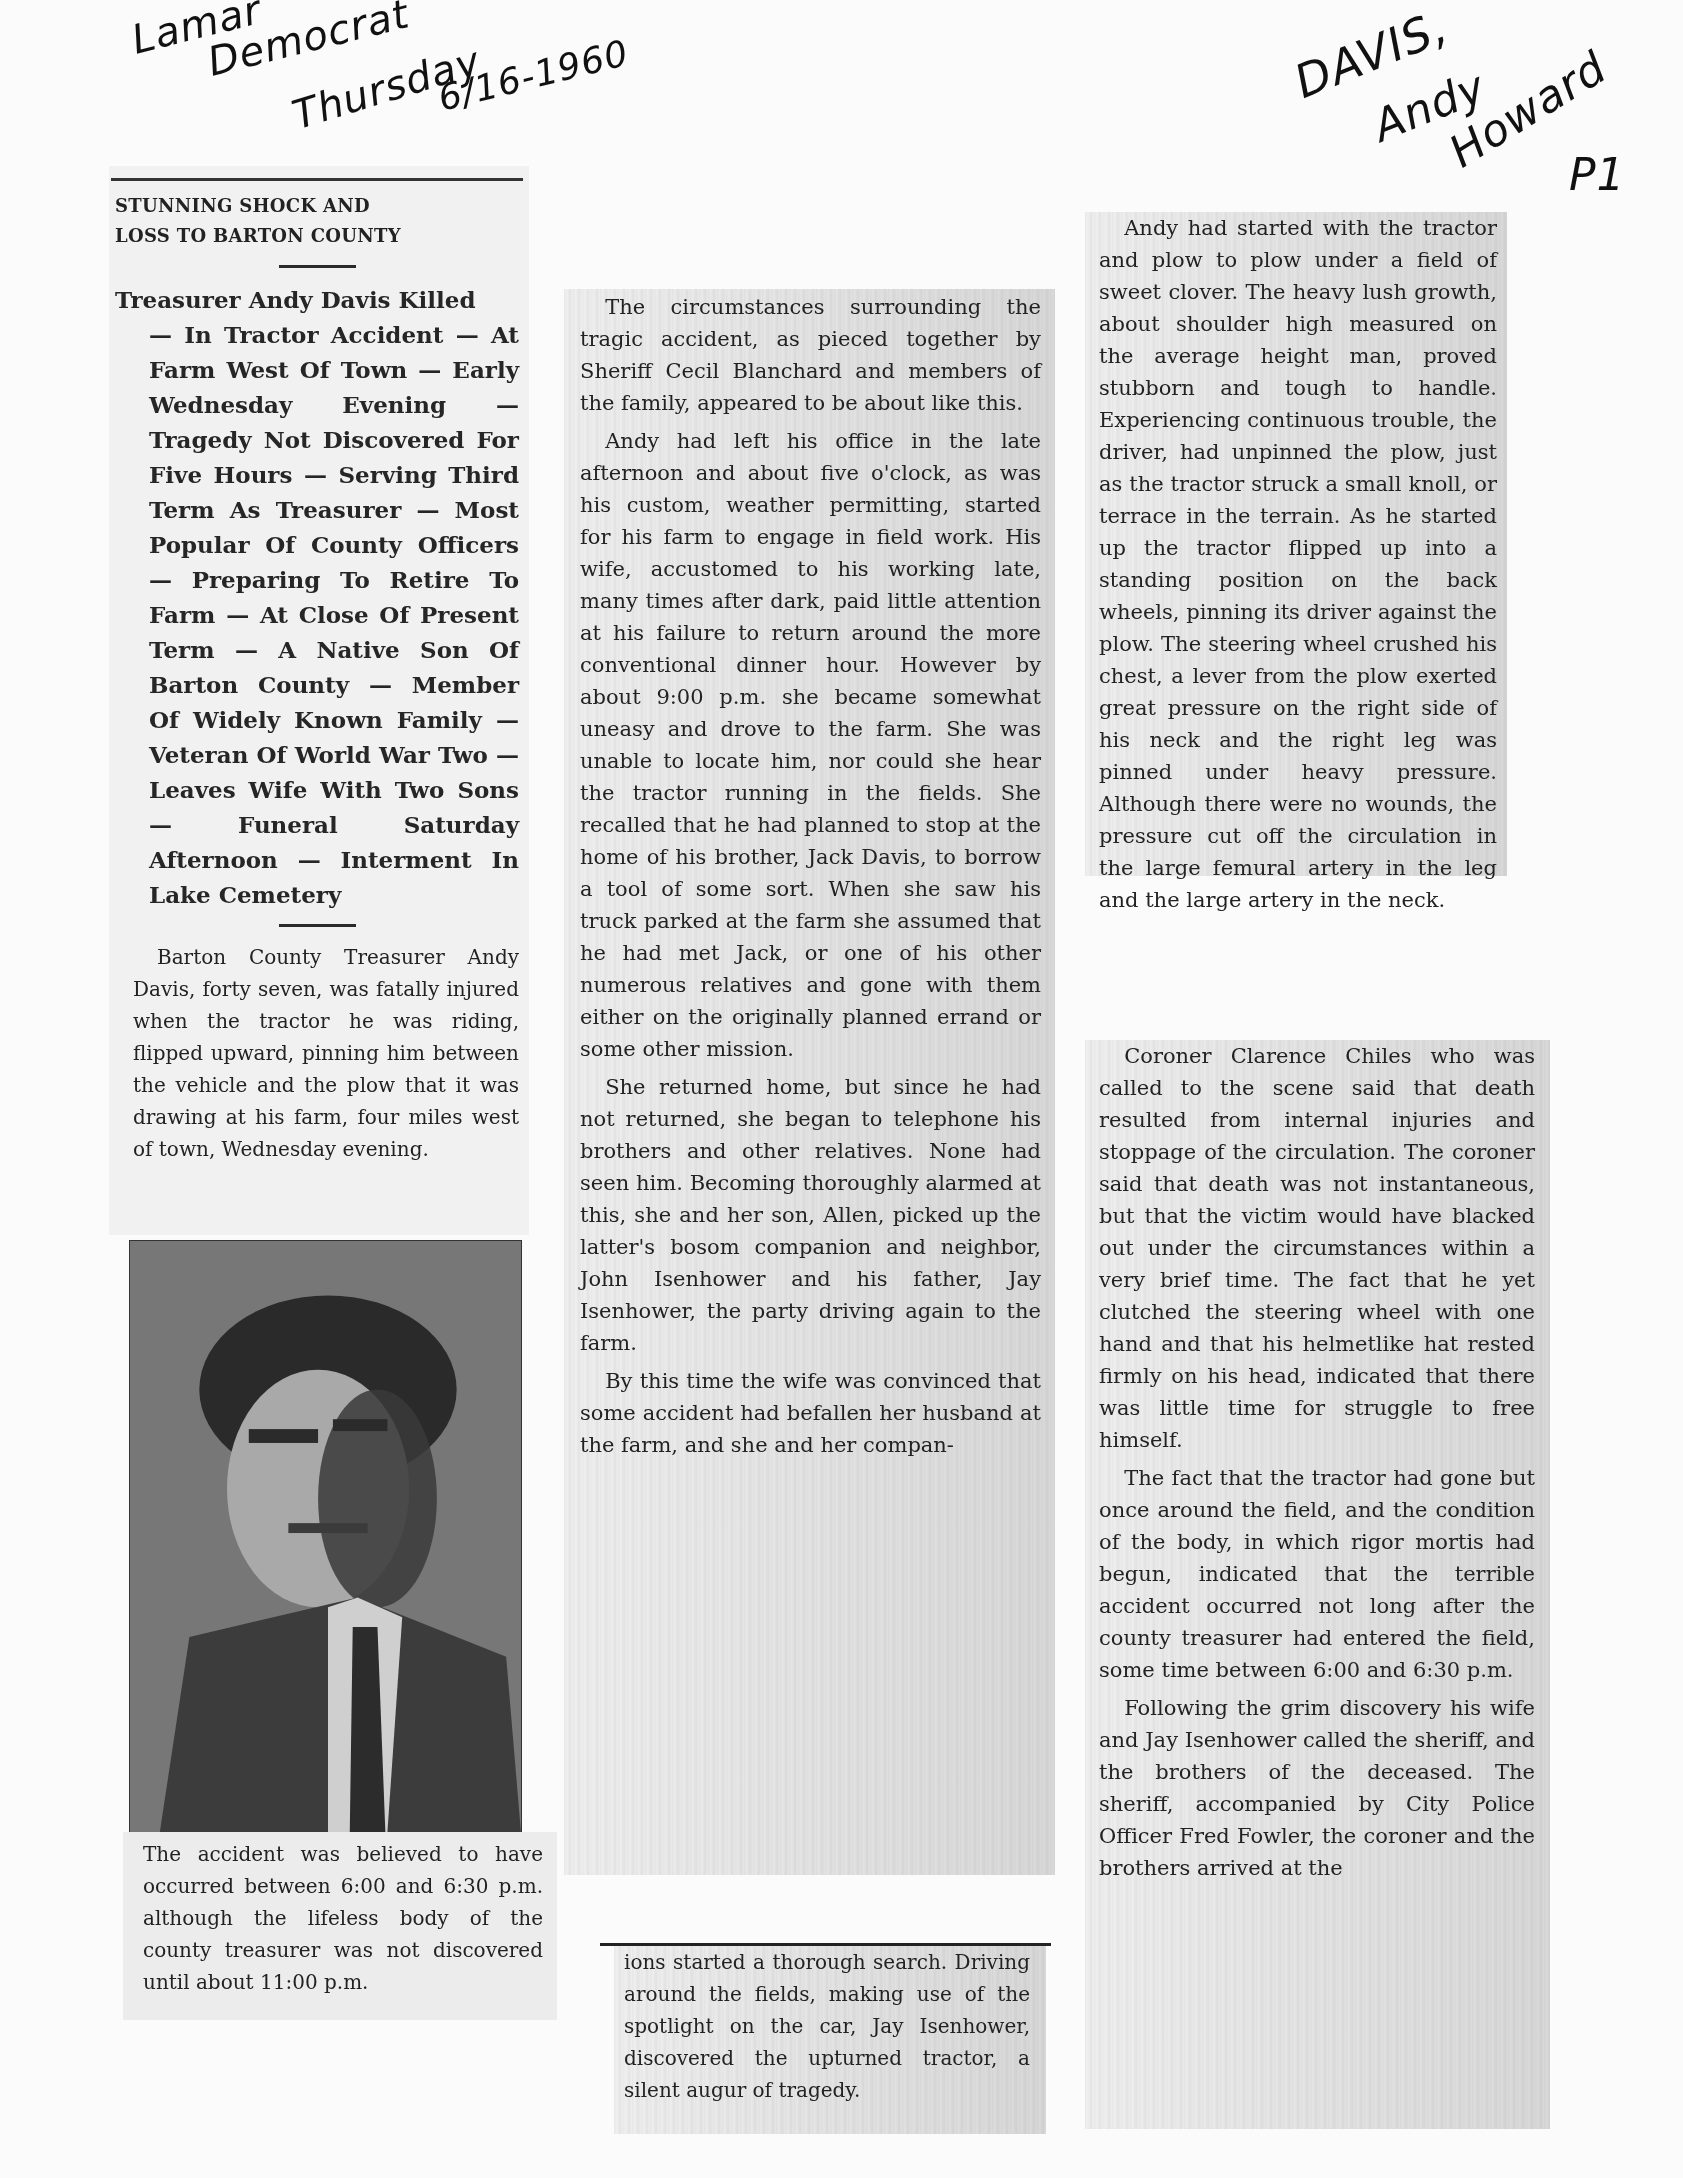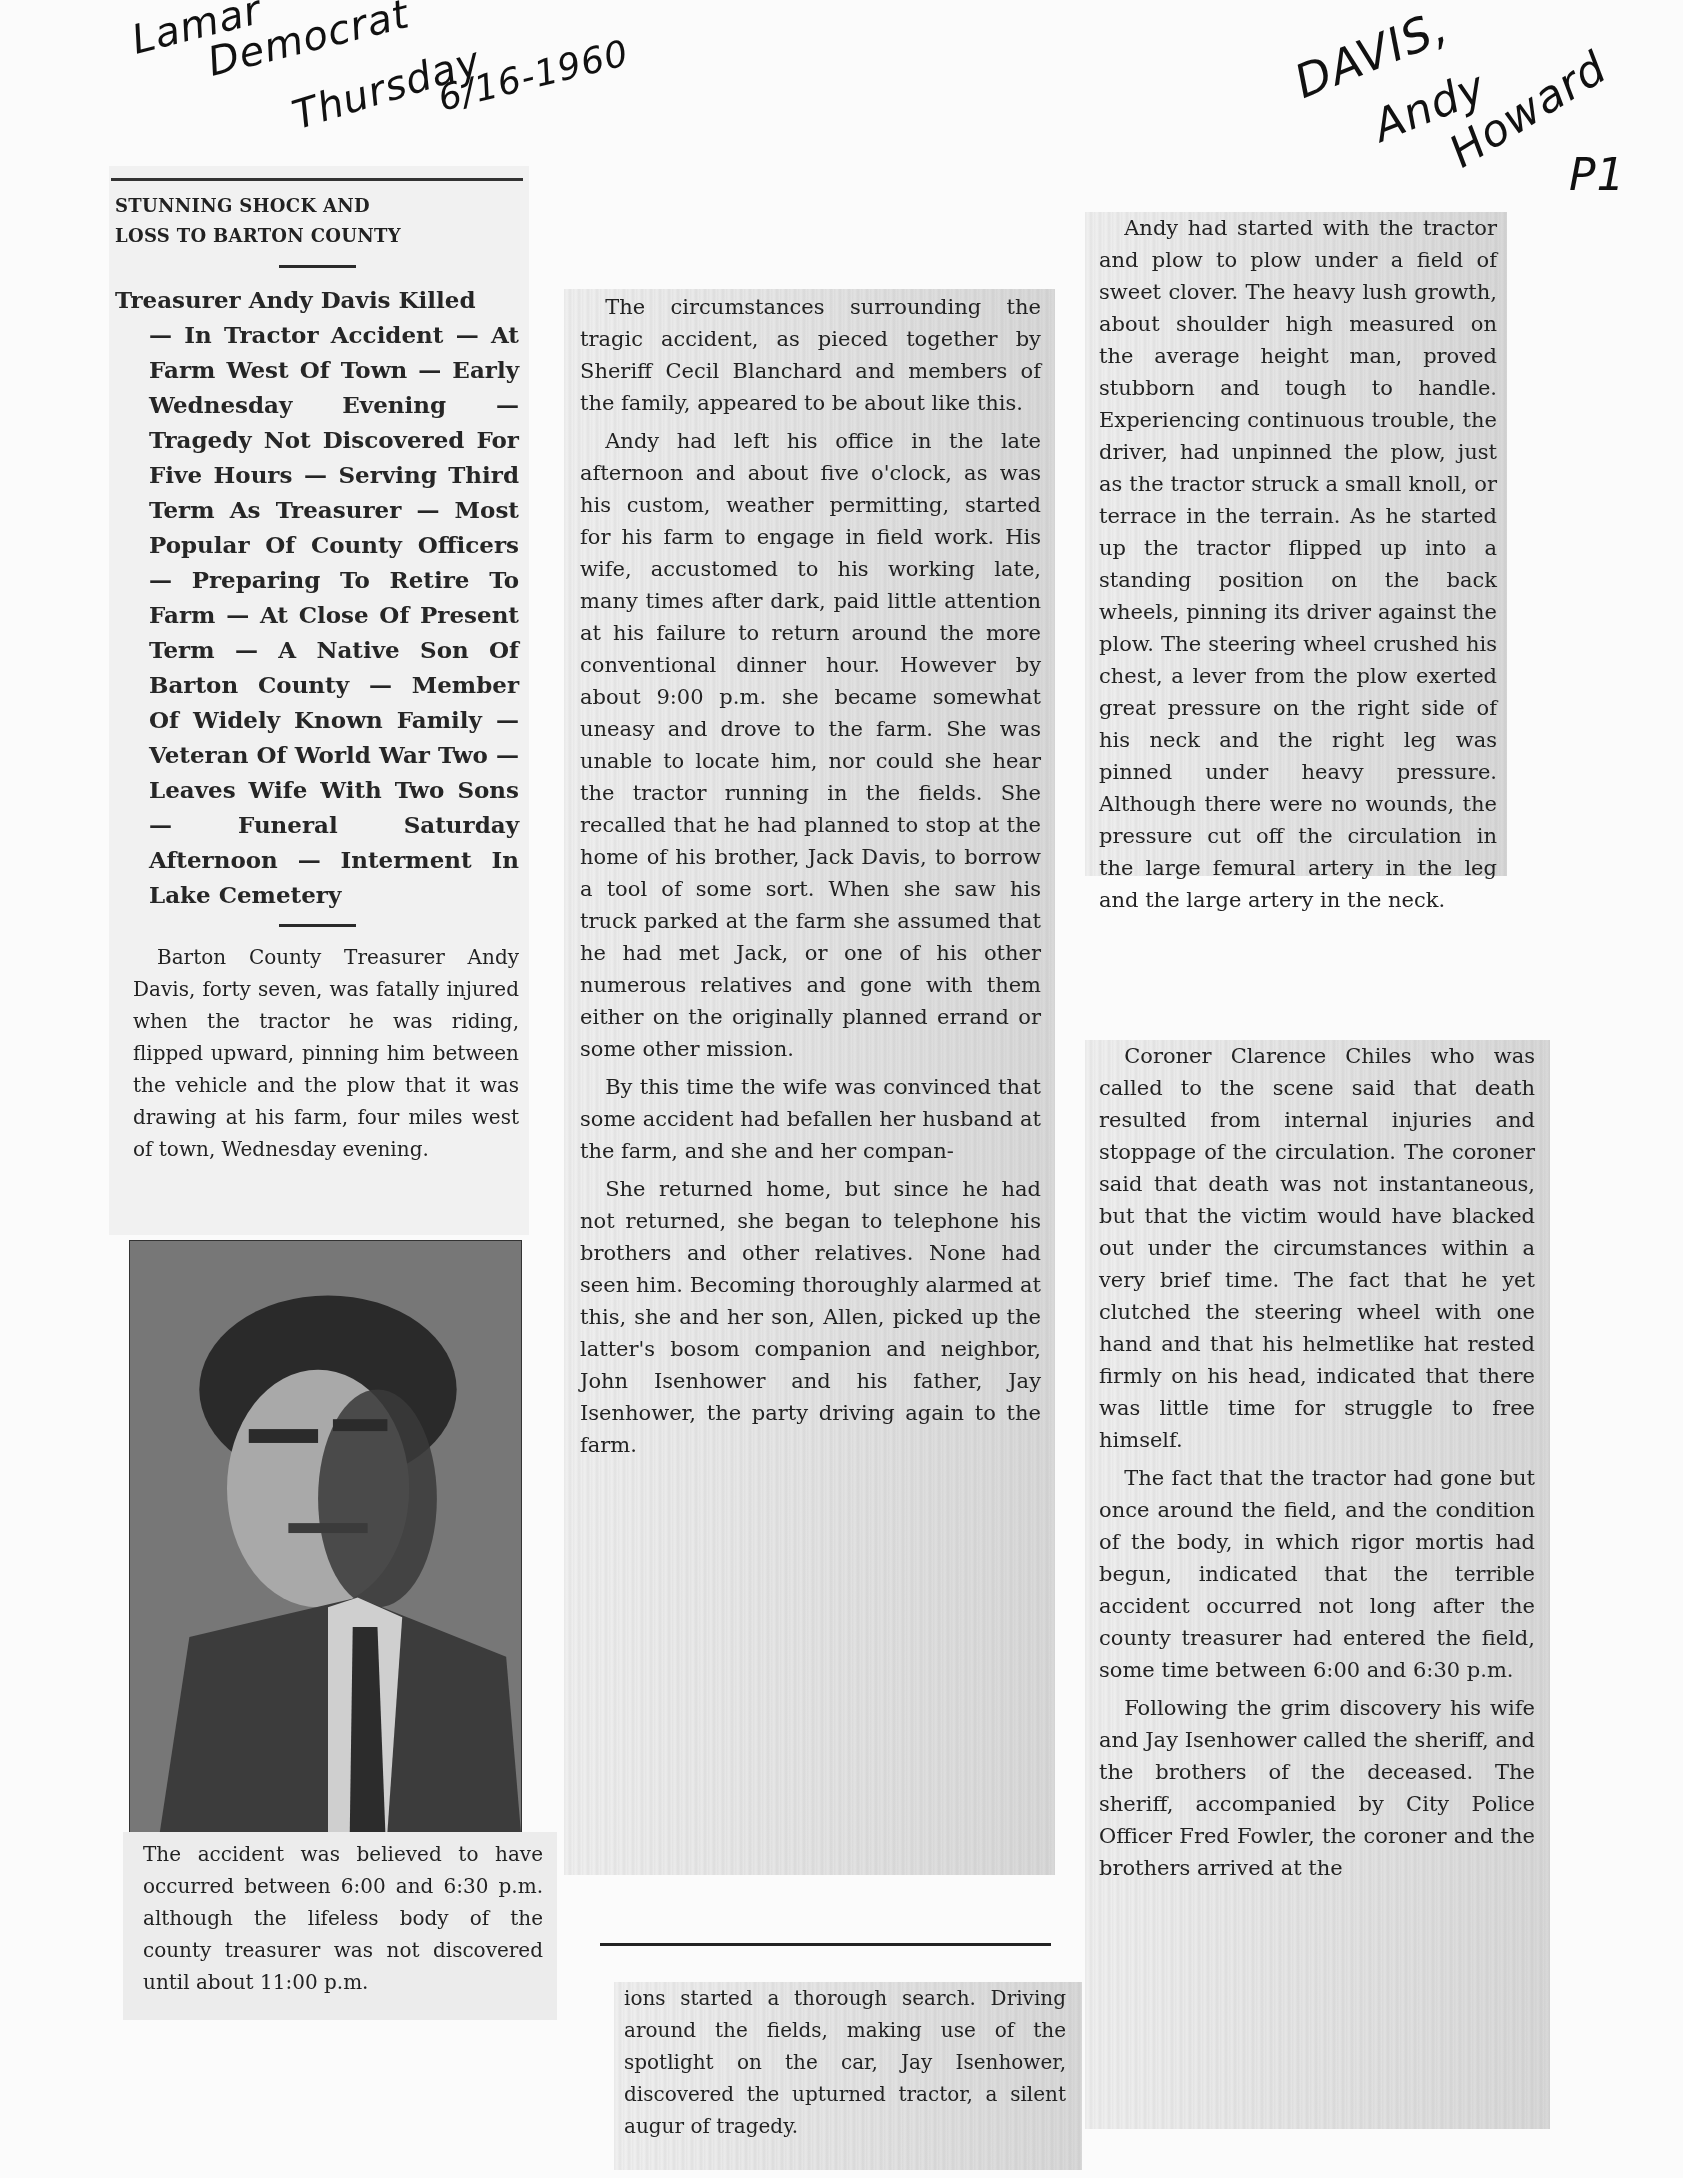--- a/index.html
+++ b/index.html
@@ -127,26 +127,26 @@
 <div class="clip" style="left:123px; top:1832px; width:434px; height:188px; padding:6px 14px 0 20px; background:#ececec;">
   <div class="col-text" style="font-size:20px; line-height:32px;">
     <p class="noindent">The accident was believed to have occurred between 6:00 and 6:30 p.m. although the lifeless body of the county treasurer was not discovered until about 11:00 p.m.</p>
   </div>
 </div>
 
 <div class="clip" style="left:564px; top:289px; width:491px; height:1586px; padding:2px 14px 0 16px;">
   <div class="col-text">
     <p>The circumstances surrounding the tragic accident, as pieced together by Sheriff Cecil Blanchard and members of the family, appeared to be about like this.</p>
     <p>Andy had left his office in the late afternoon and about five o'clock, as was his custom, weather permitting, started for his farm to engage in field work. His wife, accustomed to his working late, many times after dark, paid little attention at his failure to return around the more conventional dinner hour. However by about 9:00 p.m. she became somewhat uneasy and drove to the farm. She was unable to locate him, nor could she hear the tractor running in the fields. She recalled that he had planned to stop at the home of his brother, Jack Davis, to borrow a tool of some sort. When she saw his truck parked at the farm she assumed that he had met Jack, or one of his other numerous relatives and gone with them either on the originally planned errand or some other mission.</p>
+    <p>She returned home, but since he had not returned, she began to telephone his brothers and other relatives. None had seen him. Becoming thoroughly alarmed at this, she and her son, Allen, picked up the latter's bosom companion and neighbor, John Isenhower and his father, Jay Isenhower, the party driving again to the farm.</p>
     <p>By this time the wife was convinced that some accident had befallen her husband at the farm, and she and her compan-</p>
-    <p>She returned home, but since he had not returned, she began to telephone his brothers and other relatives. None had seen him. Becoming thoroughly alarmed at this, she and her son, Allen, picked up the latter's bosom companion and neighbor, John Isenhower and his father, Jay Isenhower, the party driving again to the farm.</p>
   </div>
 </div>
 <div class="separator-line" style="left:600px; top:1943px; width:451px;"></div>
-<div class="clip" style="left:614px; top:1946px; width:468px; height:188px; padding:0 16px 0 10px;margin-top:36px;">
+<div class="clip" style="left:614px; top:1946px; width:432px; height:188px; padding:0 16px 0 10px;">
   <div class="col-text" style="font-size:20px; line-height:32px;">
     <p class="noindent">ions started a thorough search. Driving around the fields, making use of the spotlight on the car, Jay Isenhower, discovered the upturned tractor, a silent augur of tragedy.</p>
   </div>
 </div>
 
 <div class="clip" style="left:1085px; top:212px; width:422px; height:664px; padding:0 10px 0 14px;">
   <div class="col-text" style="line-height:32px;">
     <p>Andy had started with the tractor and plow to plow under a field of sweet clover. The heavy lush growth, about shoulder high measured on the average height man, proved stubborn and tough to handle. Experiencing continuous trouble, the driver, had unpinned the plow, just as the tractor struck a small knoll, or terrace in the terrain. As he started up the tractor flipped up into a standing position on the back wheels, pinning its driver against the plow. The steering wheel crushed his chest, a lever from the plow exerted great pressure on the right side of his neck and the right leg was pinned under heavy pressure. Although there were no wounds, the pressure cut off the circulation in the large femural artery in the leg and the large artery in the neck.</p>
   </div>
 </div>

